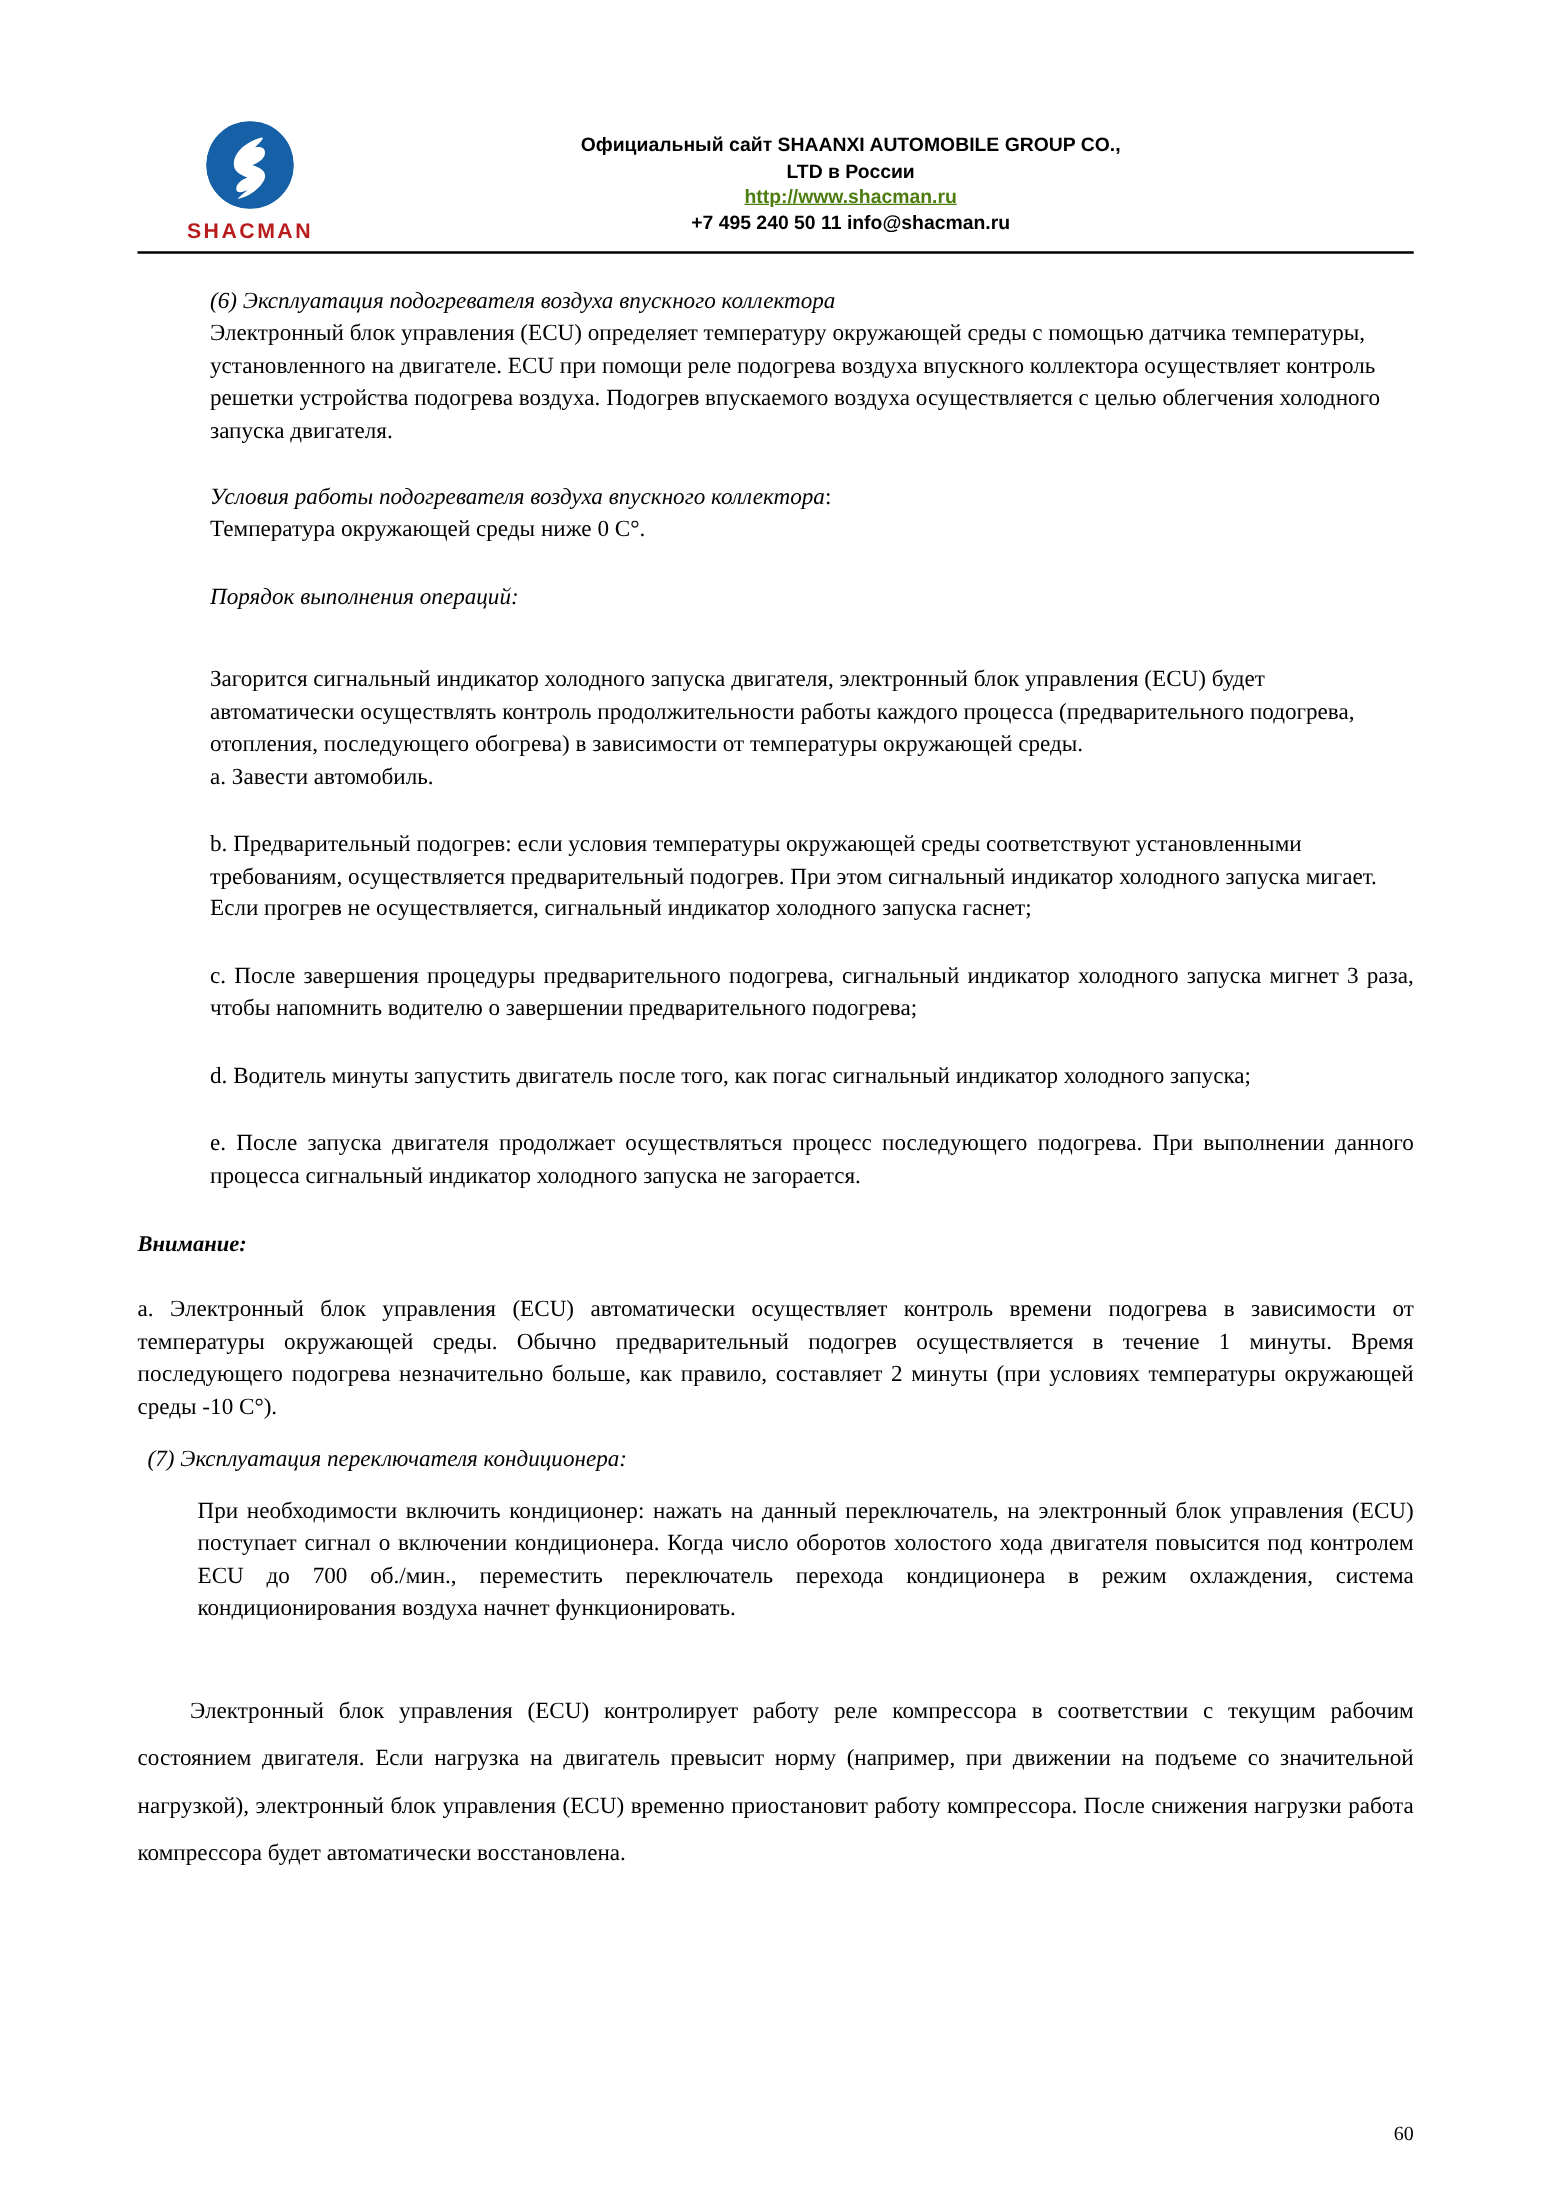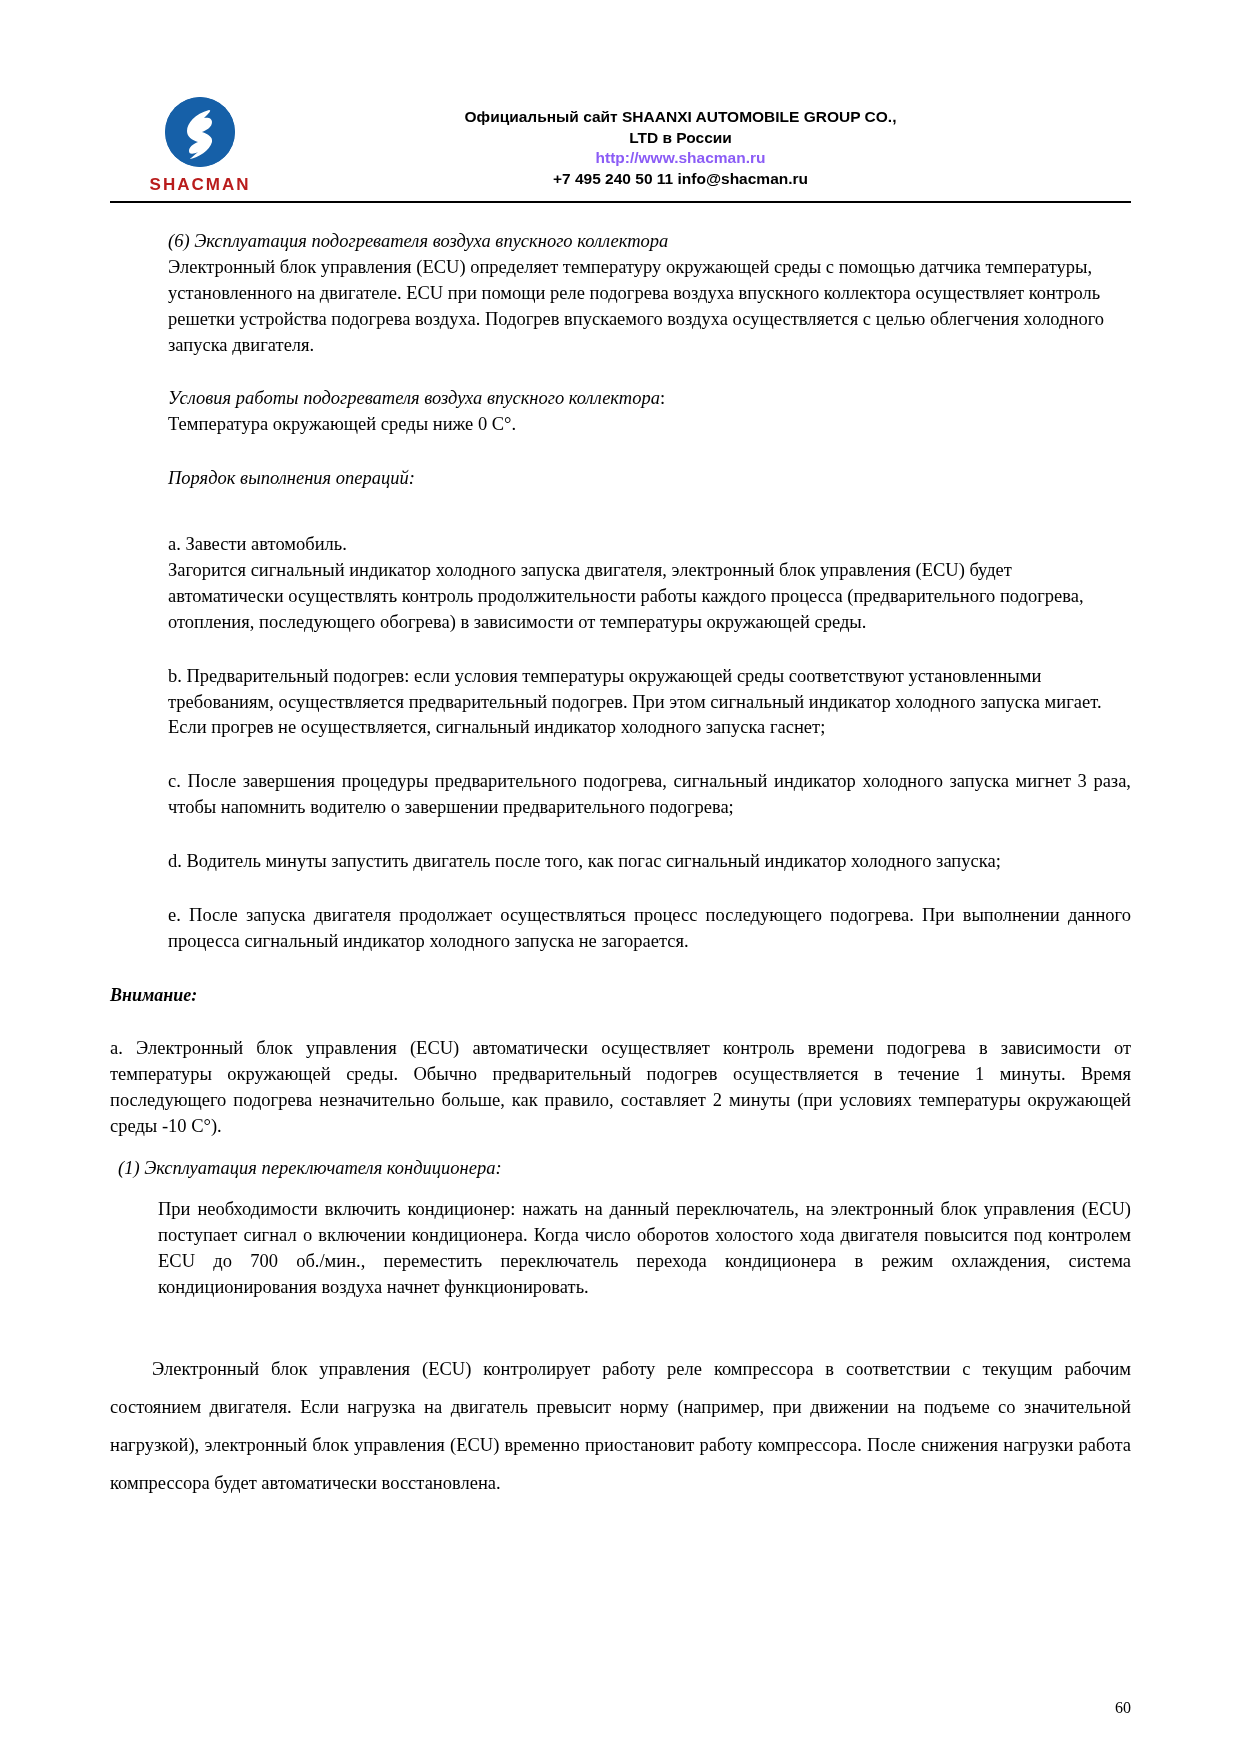--- a/index.html
+++ b/index.html
@@ -59,21 +59,22 @@
     flex: 1;
     text-align: center;
     font-family: "Liberation Sans", sans-serif;
     font-size: 15.5px;
     font-weight: bold;
     line-height: 1.33;
     padding-top: 12px;
     padding-right: 60px;
   }
   .header-text .line-link {
-    color: #8b5cf6;
+    color: #4d7c0f;
+    text-decoration: underline;
   }
 
   
   .content {
     font-size: 18.5px;
     line-height: 1.40;
   }
   p {
     margin: 0;
   }
@@ -146,22 +147,22 @@
 
     <p class="indent"><span class="italic">Условия работы подогревателя воздуха впускного коллектора</span><span>:</span></p>
     <p class="indent">Температура окружающей среды ниже 0 C°.</p>
 
     <div class="gap-m"></div>
 
     <p class="indent italic">Порядок выполнения операций:</p>
 
     <div class="gap-l"></div>
 
+    <p class="indent">Загорится сигнальный индикатор холодного запуска двигателя, электронный блок управления (ECU) будет автоматически осуществлять контроль продолжительности работы каждого процесса (предварительного подогрева, отопления, последующего обогрева) в зависимости от температуры окружающей среды.</p>
     <p class="indent">a. Завести автомобиль.</p>
-    <p class="indent">Загорится сигнальный индикатор холодного запуска двигателя, электронный блок управления (ECU) будет автоматически осуществлять контроль продолжительности работы каждого процесса (предварительного подогрева, отопления, последующего обогрева) в зависимости от температуры окружающей среды.</p>
 
     <div class="gap-m"></div>
 
     <p class="indent">b. Предварительный подогрев: если условия температуры окружающей среды соответствуют установленными требованиям, осуществляется предварительный подогрев. При этом сигнальный индикатор холодного запуска мигает. Если прогрев не осуществляется, сигнальный индикатор холодного запуска гаснет;</p>
 
     <div class="gap-m"></div>
 
     <p class="indent justify">c. После завершения процедуры предварительного подогрева, сигнальный индикатор холодного запуска мигнет 3 раза, чтобы напомнить водителю о завершении предварительного подогрева;</p>
 
     <div class="gap-m"></div>
@@ -175,21 +176,21 @@
     <div class="gap-m"></div>
 
     <p class="center-b">Внимание:</p>
 
     <div class="gap-m"></div>
 
     <p class="justify">a. Электронный блок управления (ECU) автоматически осуществляет контроль времени подогрева в зависимости от температуры окружающей среды. Обычно предварительный подогрев осуществляется в течение 1 минуты. Время последующего подогрева незначительно больше, как правило, составляет 2 минуты (при условиях температуры окружающей среды    -10 C°).</p>
 
     <div class="gap-s"></div>
 
-    <p class="italic" style="margin-left:8px">(1) Эксплуатация переключателя кондиционера:</p>
+    <p class="italic" style="margin-left:8px">(7) Эксплуатация переключателя кондиционера:</p>
 
     <div class="gap-s"></div>
 
     <p class="indent2 justify">При необходимости включить кондиционер: нажать на данный переключатель,   на электронный блок управления (ECU) поступает   сигнал о включении кондиционера. Когда число оборотов   холостого хода двигателя повысится под контролем ECU до 700 об./мин., переместить переключатель перехода кондиционера в режим охлаждения, система кондиционирования воздуха начнет функционировать.</p>
 
     <div class="gap-s"></div>
 
     <p class="justify loose first-indent">Электронный блок управления (ECU) контролирует   работу реле компрессора в соответствии с текущим рабочим состоянием двигателя. Если нагрузка на двигатель превысит норму (например, при движении на подъеме со значительной нагрузкой), электронный блок управления (ECU) временно приостановит работу компрессора. После снижения нагрузки работа компрессора будет автоматически восстановлена.</p>
 
   </div>

